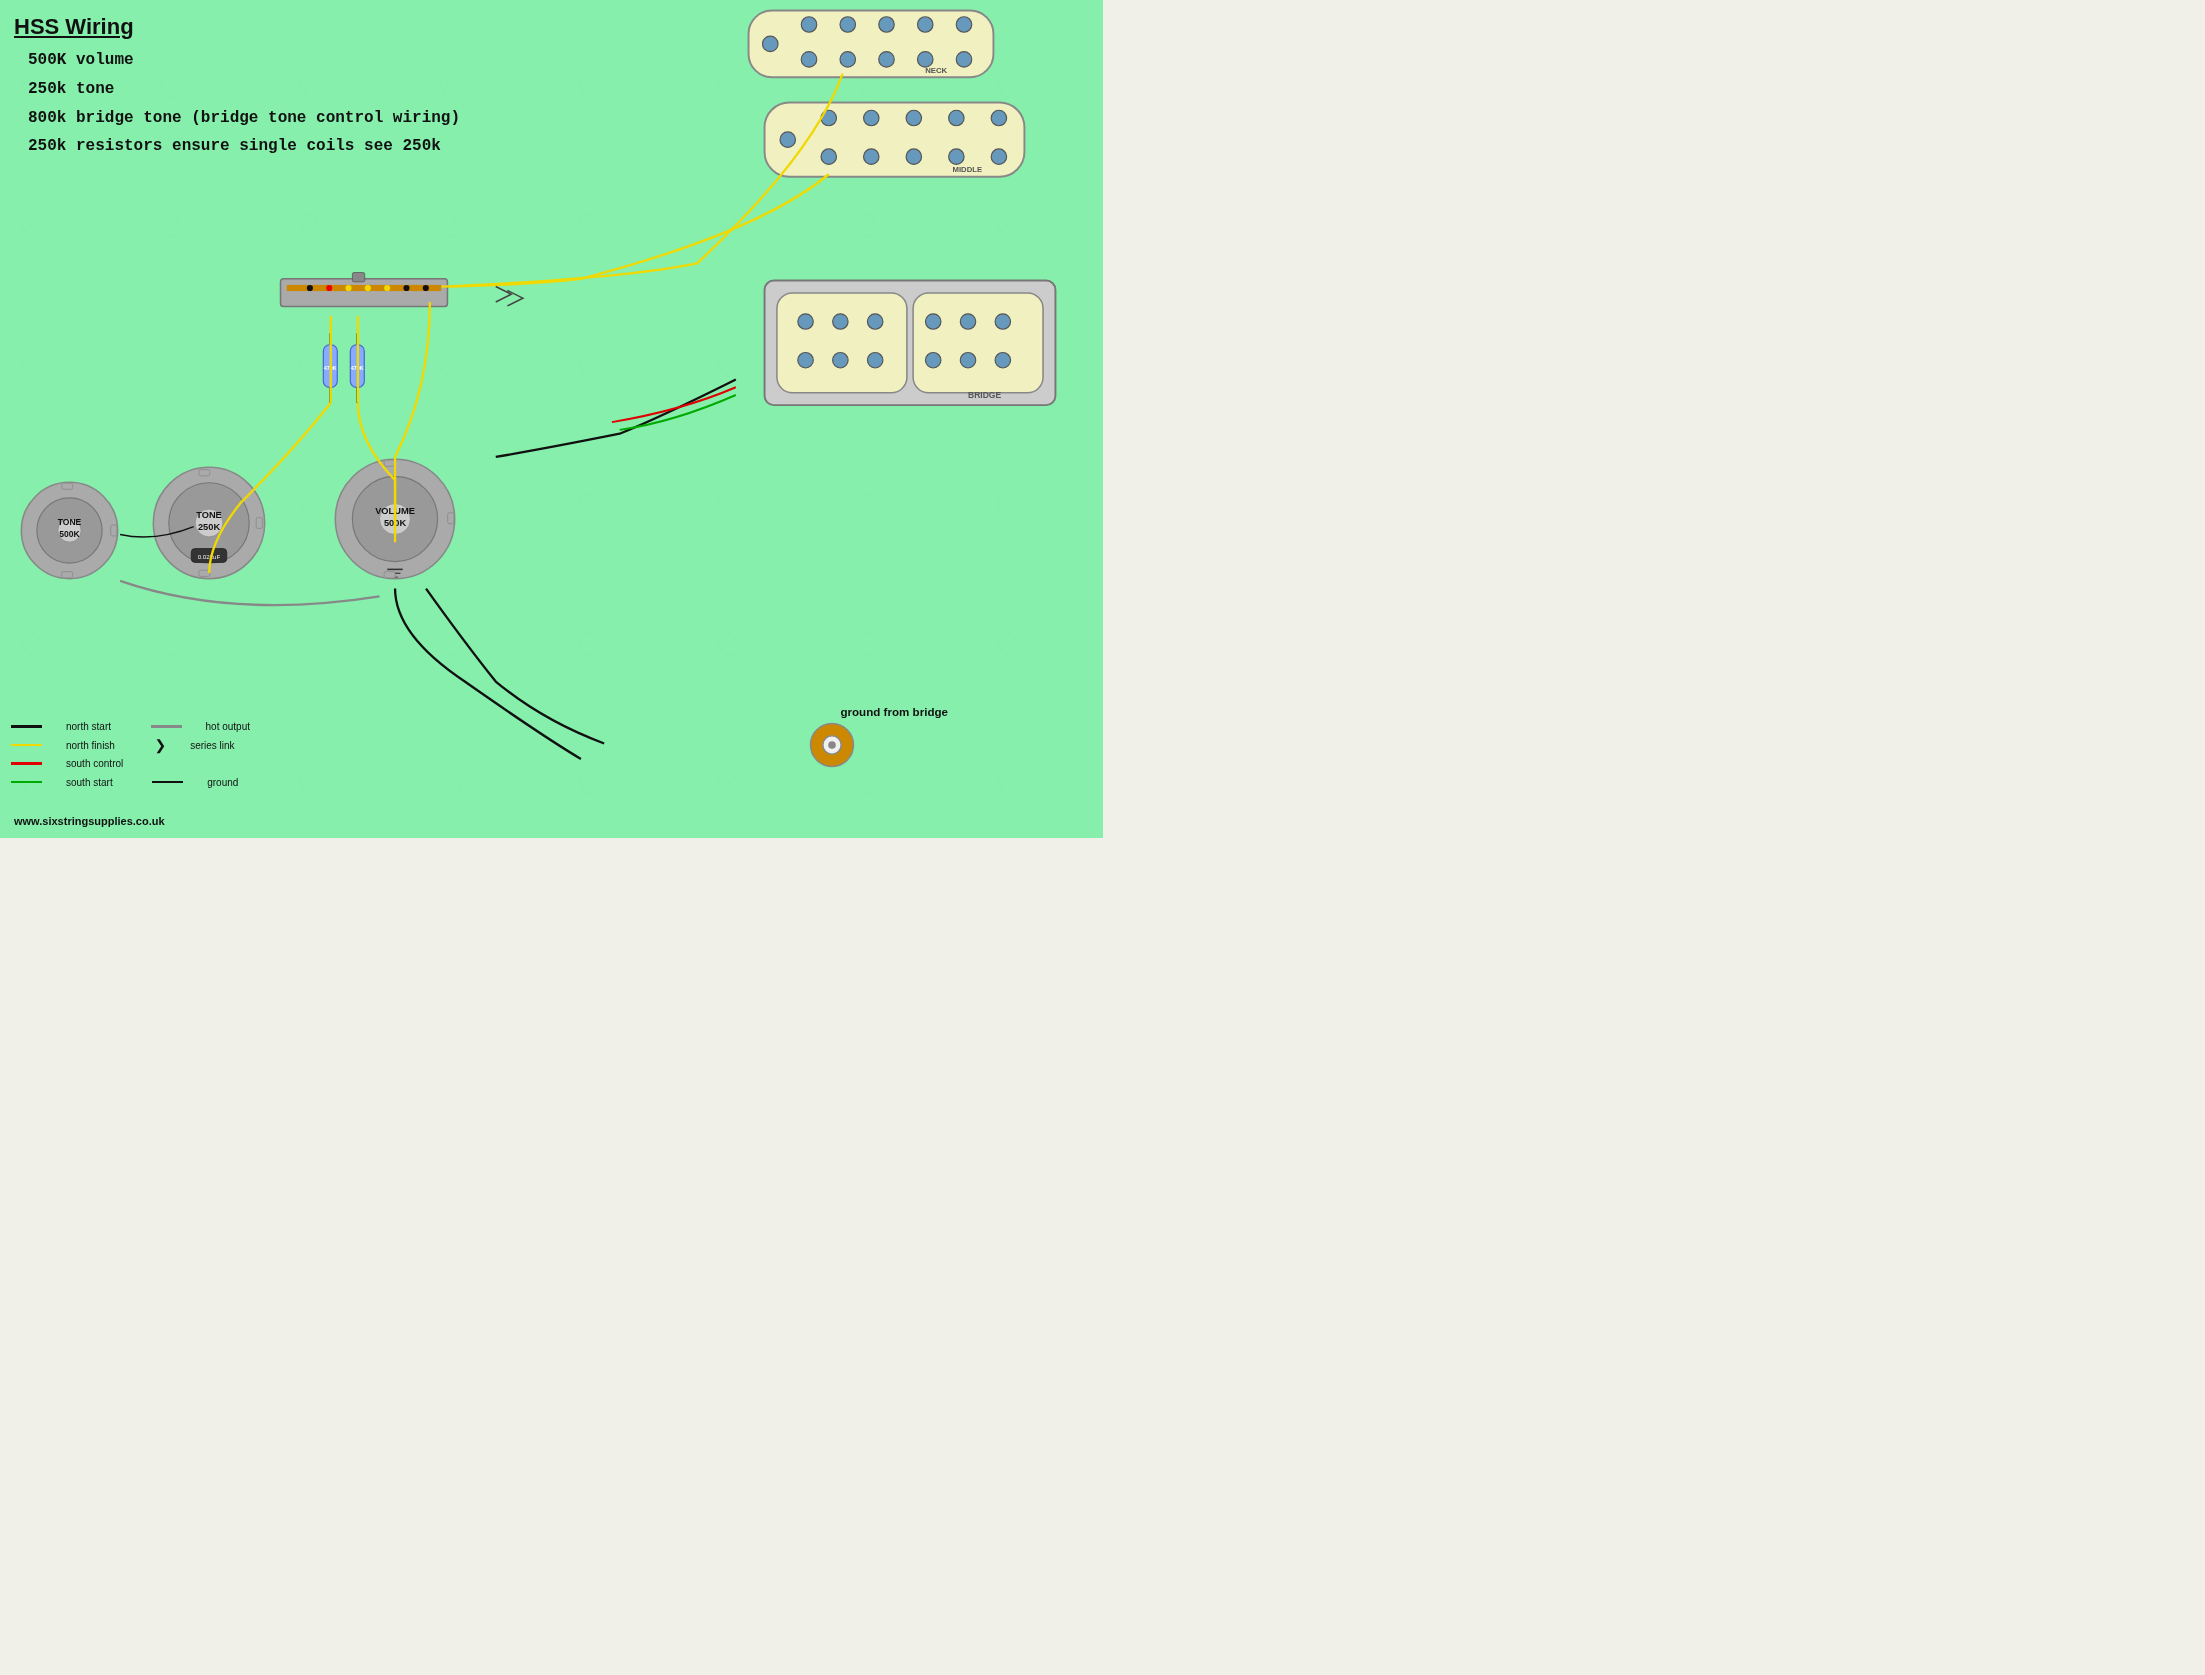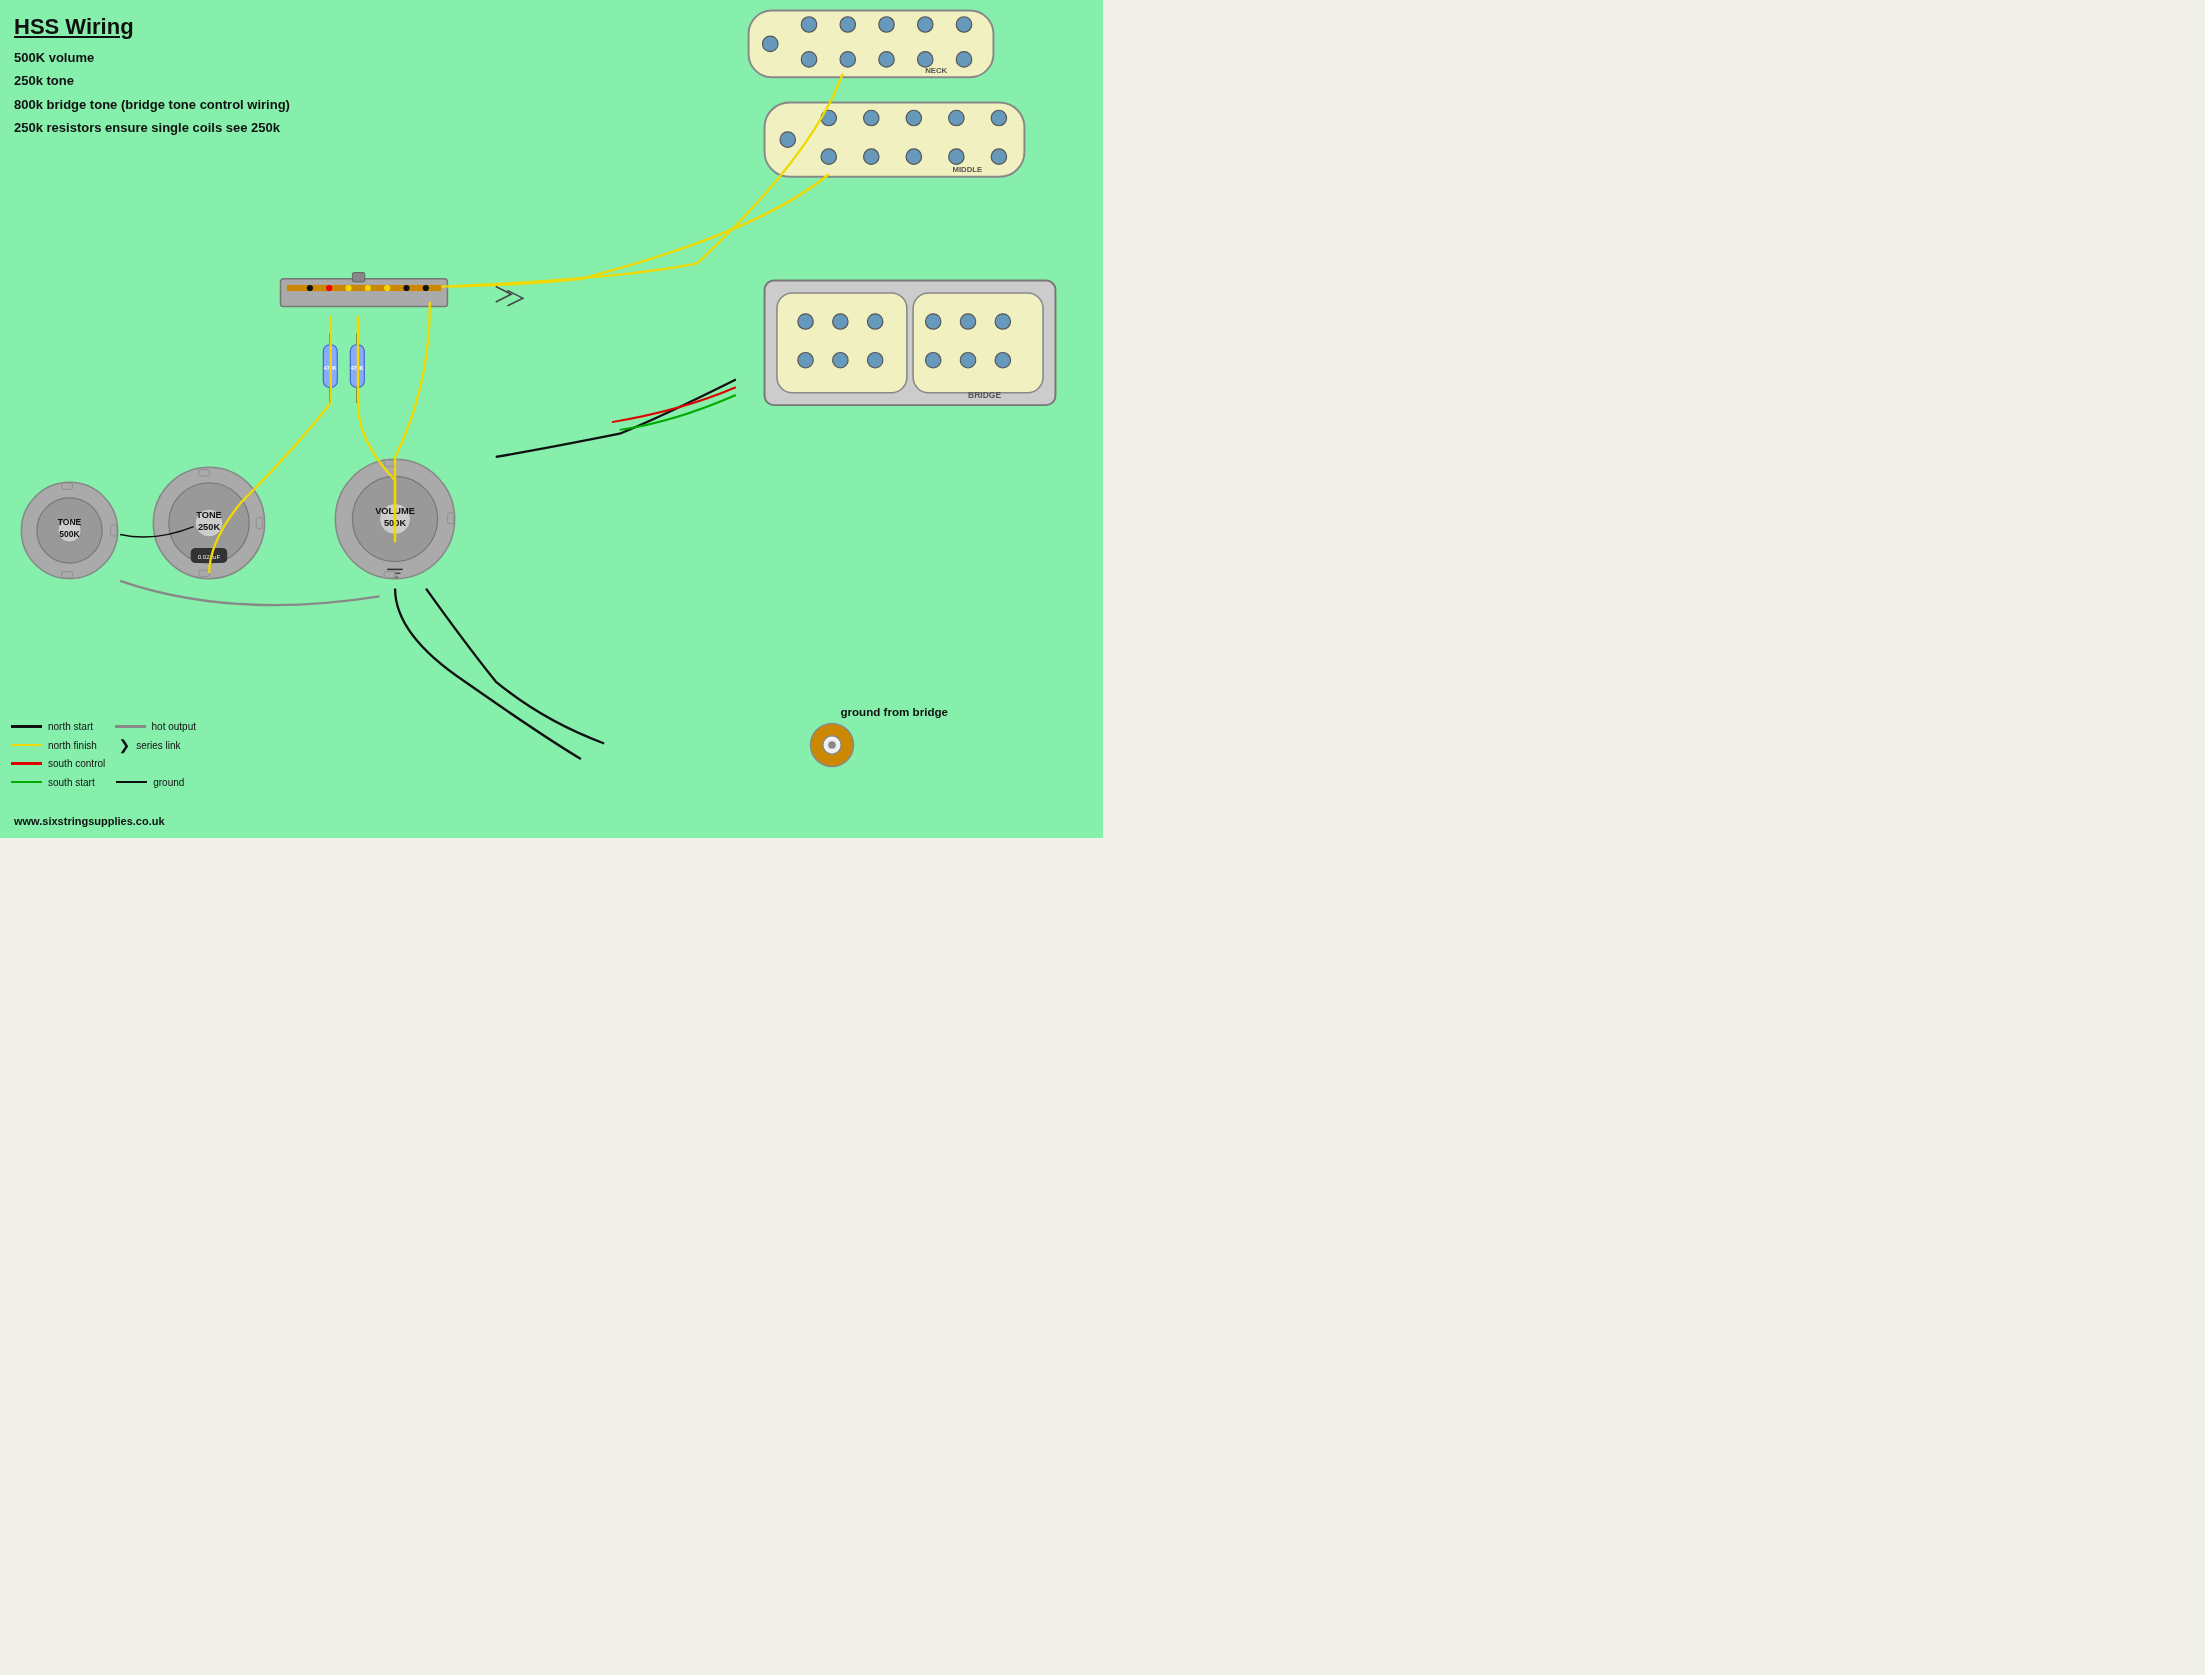--- a/index.html
+++ b/index.html
@@ -36,24 +36,25 @@
       font-size: 22px;
       font-weight: bold;
       text-decoration: underline;
       color: #111;
     }
 
     
     .info-text {
       position: absolute;
       top: 46px;
-      left: 14px;
-      font-size: 13px;
+      left: 28px;
+      font-size: 16px;
       line-height: 1.8;
       color: #111;
+      font-family: Liberation Mono, monospace;
     }
     .info-text p { font-weight: 600; }
 
     
     .website {
       position: absolute;
       bottom: 11px;
       left: 14px;
       font-size: 11px;
       font-weight: bold;
@@ -133,21 +134,21 @@
       position: absolute;
       bottom: 46px;
       left: 11px;
       width: 294px;
       font-size: 10px;
       line-height: 1.7;
     }
     .legend-item {
       display: flex;
       align-items: center;
-      gap: 6px;
+      gap: 24px;
       margin-bottom: 1.5px;
     }
     .legend-line {
       width: 31px;
       height: 2.3px;
       display: inline-block;
     }
     .legend-text { font-size: 10px; color: #111; }
 
     

